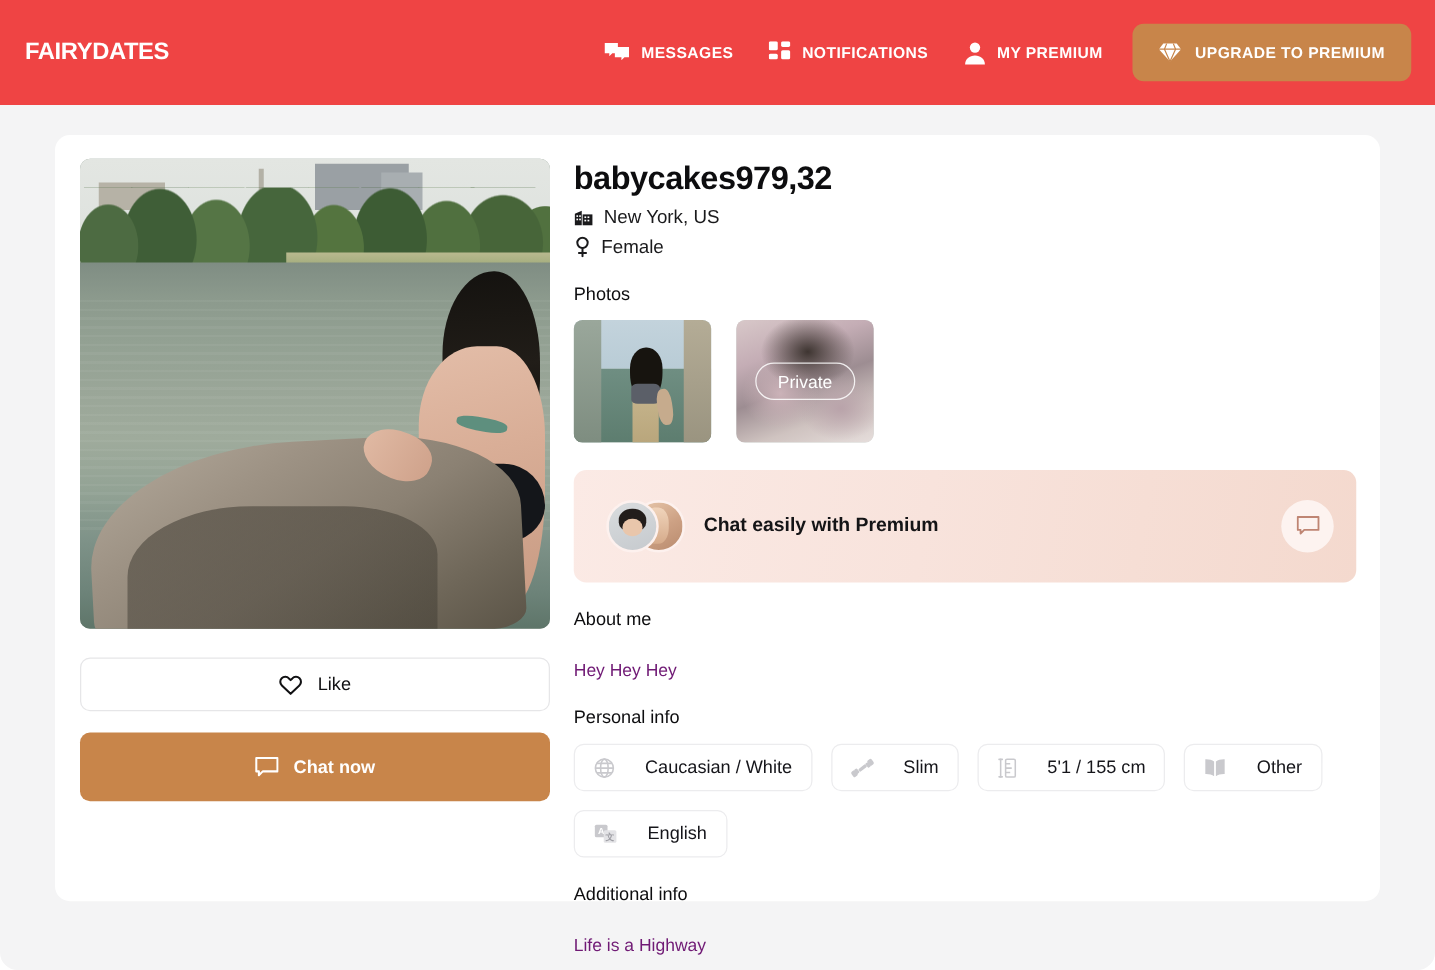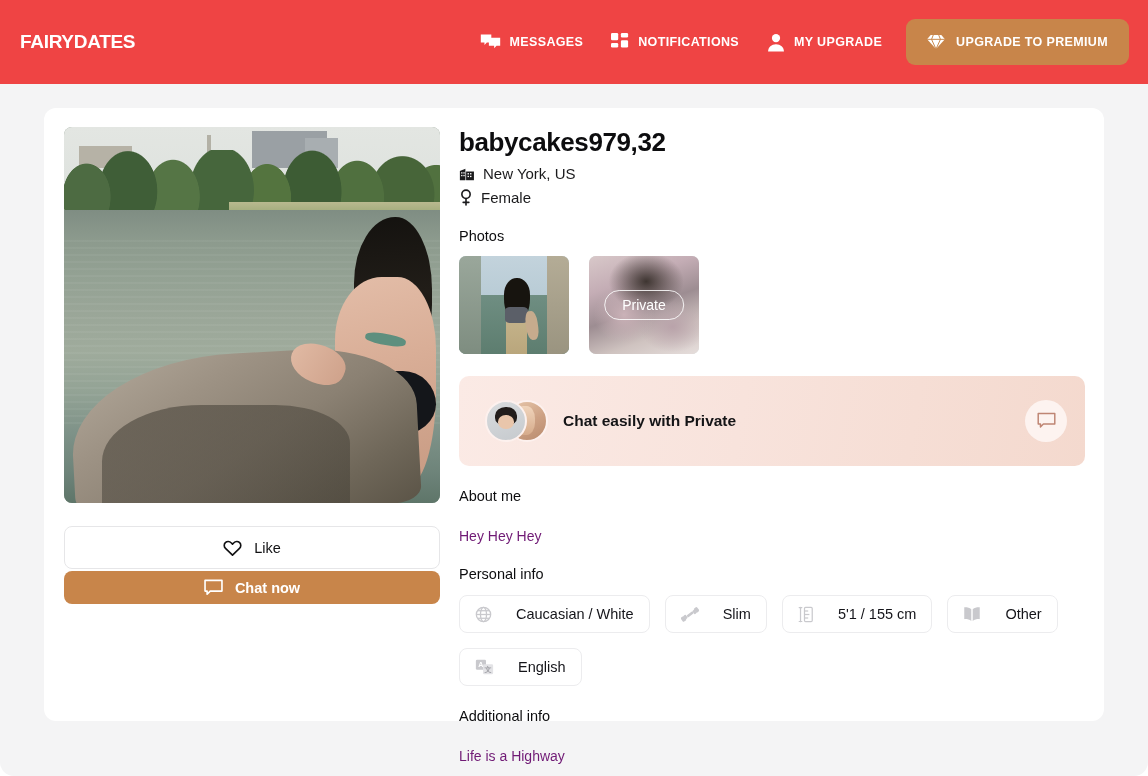--- a/index.html
+++ b/index.html
@@ -176,22 +176,22 @@
     width: 376px; height: 43px;
     background: #ffffff;
     border: 1px solid #e6e6e8;
     border-radius: 8px;
     display: flex; align-items: center; justify-content: center; gap: 12px;
     font-size: 14.5px; color: #111113;
     cursor: pointer;
     font-family: "Liberation Sans", sans-serif;
   }
   .btn-chat {
-    margin-top: 2px;
-    width: 376px; height: 33px;
+    margin-top: 17px;
+    width: 376px; height: 55px;
     background: #c8854a;
     border: none;
     border-radius: 8px;
     display: flex; align-items: center; justify-content: center; gap: 12px;
     font-size: 14.5px; font-weight: bold; color: #ffffff;
     cursor: pointer;
     font-family: "Liberation Sans", sans-serif;
   }
 
   
@@ -338,21 +338,21 @@
         <span class="nav-label">NOTIFICATIONS</span>
       </div>
 
       <div class="nav-item">
         <span class="nav-ico">
           <svg width="18" height="19" viewBox="0 0 20 21" fill="#fff">
             <circle cx="10" cy="5.6" r="4.6"></circle>
             <path d="M1.2 20.5c0-4.8 3.9-8 8.8-8s8.8 3.2 8.8 8z"></path>
           </svg>
         </span>
-        <span class="nav-label">MY UPGRADE</span>
+        <span class="nav-label">MY PREMIUM</span>
       </div>
 
       <button class="upgrade-btn">
         <span class="nav-ico">
           <svg width="18" height="16" viewBox="0 0 20 18" fill="#fff">
             <path d="M4 1h12l4 5-10 11L0 6z"></path>
             <path d="M0 6h20" stroke="#c8854a" stroke-width="1.1"></path>
             <path d="M7 1 5 6l5 11" stroke="#c8854a" stroke-width="1.1" fill="none"></path>
             <path d="M13 1l2 5-5 11" stroke="#c8854a" stroke-width="1.1" fill="none"></path>
           </svg>
@@ -456,21 +456,21 @@
           <div class="t2-blur"></div>
           <div class="private-pill">Private</div>
         </div>
       </div>
 
       <div class="banner">
         <div class="avstack">
           <div class="av av-back"></div>
           <div class="av av-front"></div>
         </div>
-        <div class="banner-text">Chat easily with Private</div>
+        <div class="banner-text">Chat easily with Premium</div>
         <button class="banner-btn">
           <span class="nav-ico">
             <svg width="19" height="18" viewBox="0 0 22 20" fill="none" stroke="#bf8573" stroke-width="1.7">
               <path d="M1.4 1.4h19.2v12H7.4L4 16.8v-3.4H1.4z" stroke-linejoin="round"></path>
             </svg>
           </span>
         </button>
       </div>
 
       <div class="sec-title">About me</div>

